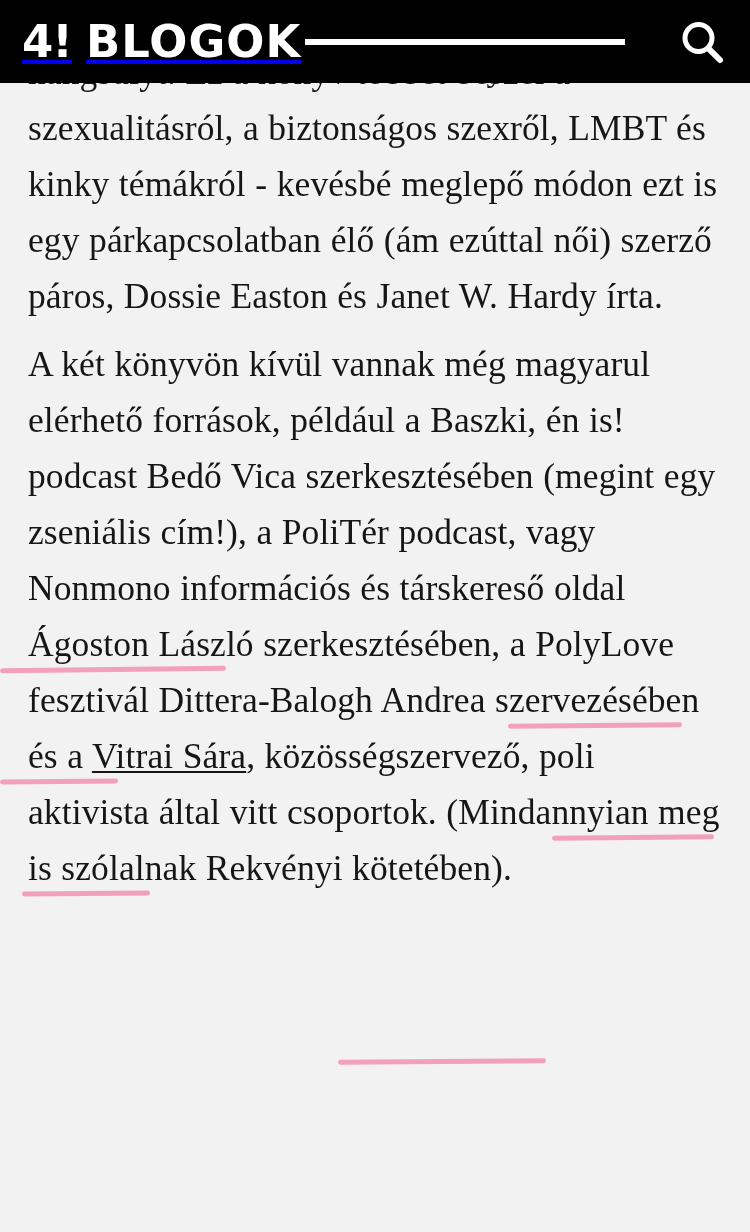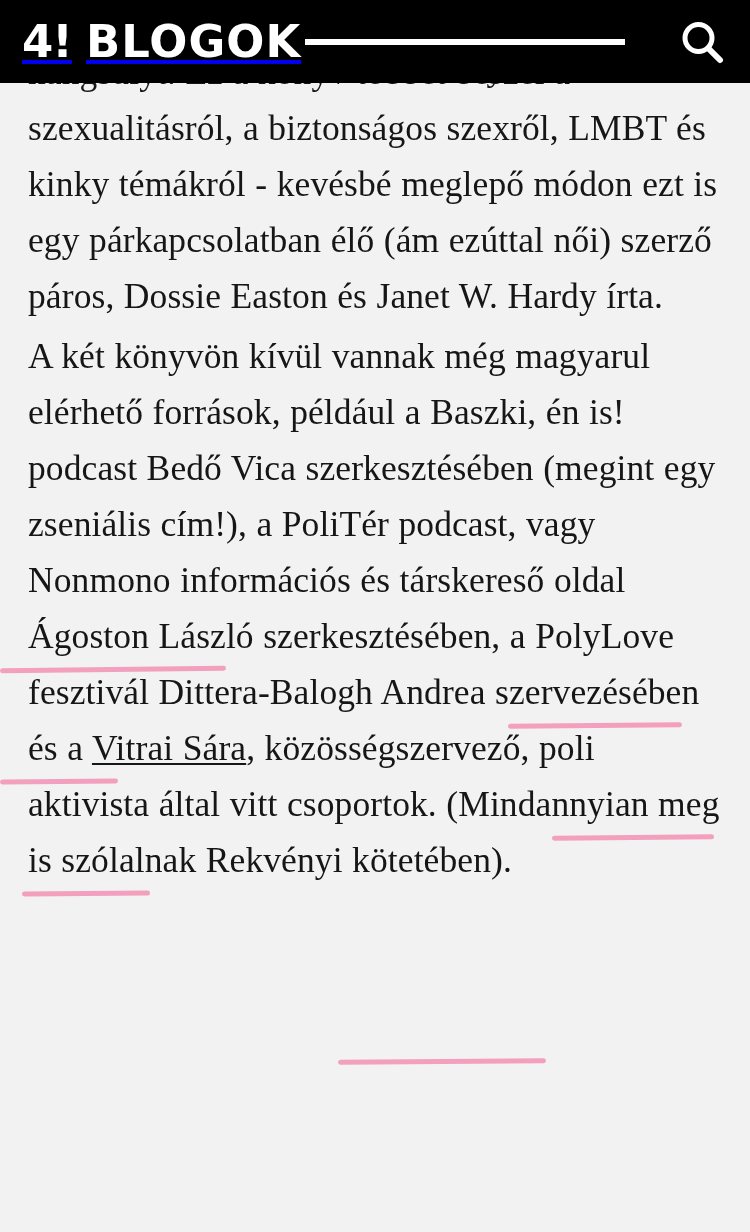--- a/index.html
+++ b/index.html
@@ -101,21 +101,21 @@
   .para {
     margin: 0 0 2px 0;
     color: #161616;
     font-family: "Liberation Serif", serif;
     font-size: 35.5px;
     line-height: 56px;
     letter-spacing: 0.1px;
     word-spacing: 0.5px;
   }
 
-  .para + .para { margin-top: 4px; }
+  .para + .para { margin-top: 12px; }
 
   .link {
     color: #161616;
     text-decoration: underline;
     text-underline-offset: 3px;
     text-decoration-thickness: 2px;
   }
 
   
   .marker {

